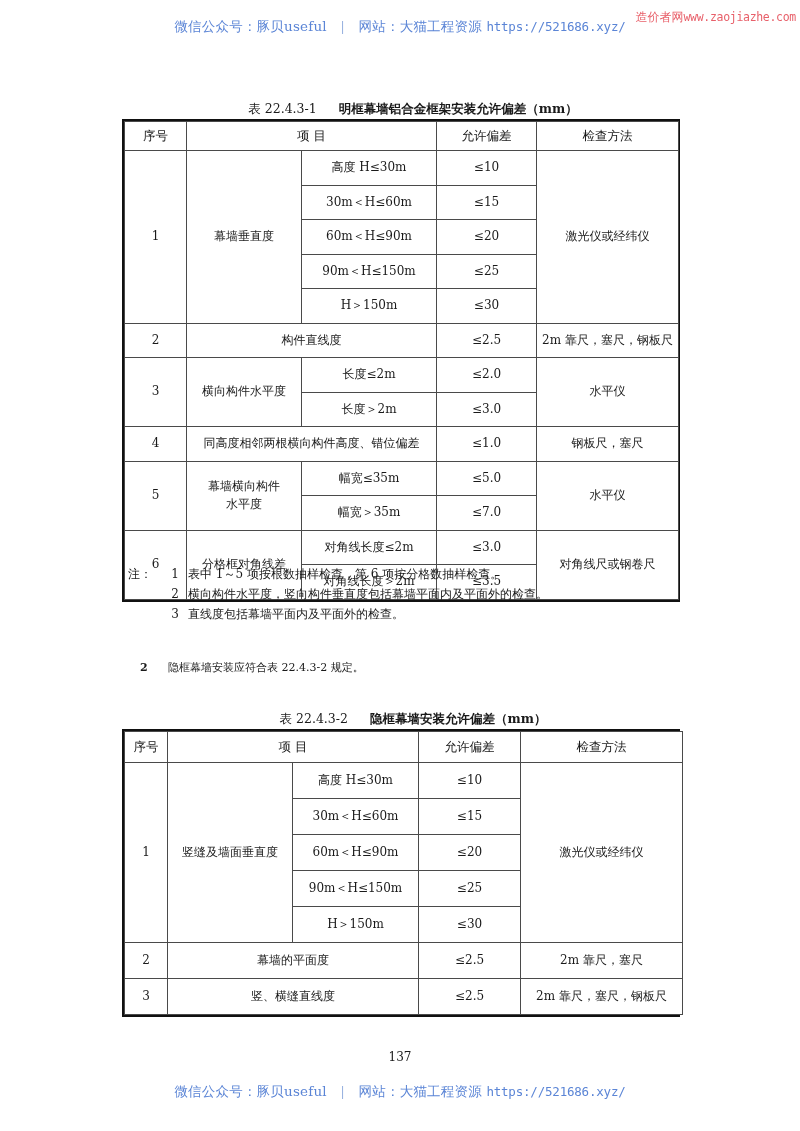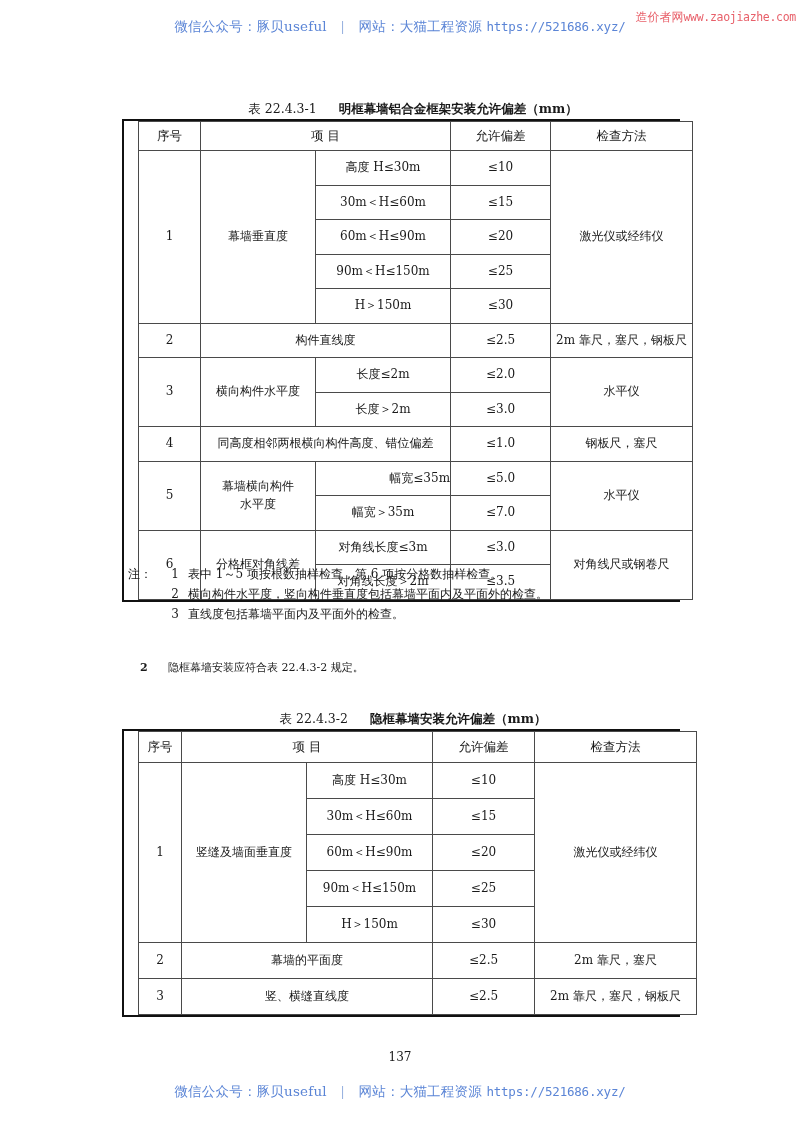--- a/index.html
+++ b/index.html
@@ -95,21 +95,20 @@
     left: 122px;
     width: 558px;
     border: 2px solid #111;
     box-sizing: border-box;
   }
   .tb-outer table.spec {
     position: static;
     left: auto;
     width: 100%;
     border: 0;
-    margin-left: 14px;
   }
   td.left-al {
     text-align: left;
     padding-left: 12px;
   }
   td.h-cell { font-size: 12.5px; }
   .twoline { line-height: 1.75; }
 
   
   .notes {
@@ -239,32 +238,32 @@
           <td rowspan="1" colspan="2" class="left-al">同高度相邻两根横向构件高度、错位偏差</td>
           <td style="height: 33.5px;">≤1.0</td>
           <td rowspan="1">钢板尺，塞尺</td>
         </tr>
         <tr>
           <td rowspan="2">5</td>
           <td rowspan="2" class=" twoline left-al">
             <div>幕墙横向构件</div>
             <div>水平度</div>
           </td>
-          <td style="height: 33.5px; text-align: right;">幅宽≤35m</td>
+          <td style="height: 33.5px;">幅宽≤35m</td>
           <td style="height: 33.5px;">≤5.0</td>
           <td rowspan="2">水平仪</td>
         </tr>
         <tr>
           <td style="height: 33.5px;">幅宽＞35m</td>
           <td style="height: 33.5px;">≤7.0</td>
         </tr>
         <tr>
           <td rowspan="2">6</td>
           <td rowspan="2">分格框对角线差</td>
-          <td style="height: 33.5px;">对角线长度≤3m</td>
+          <td style="height: 33.5px;">对角线长度≤2m</td>
           <td style="height: 33.5px;">≤3.0</td>
           <td rowspan="2">对角线尺或钢卷尺</td>
         </tr>
         <tr>
           <td style="height: 33.5px;">对角线长度＞2m</td>
           <td style="height: 33.5px;">≤3.5</td>
         </tr>
       </tbody>
   </table>
 </div>

